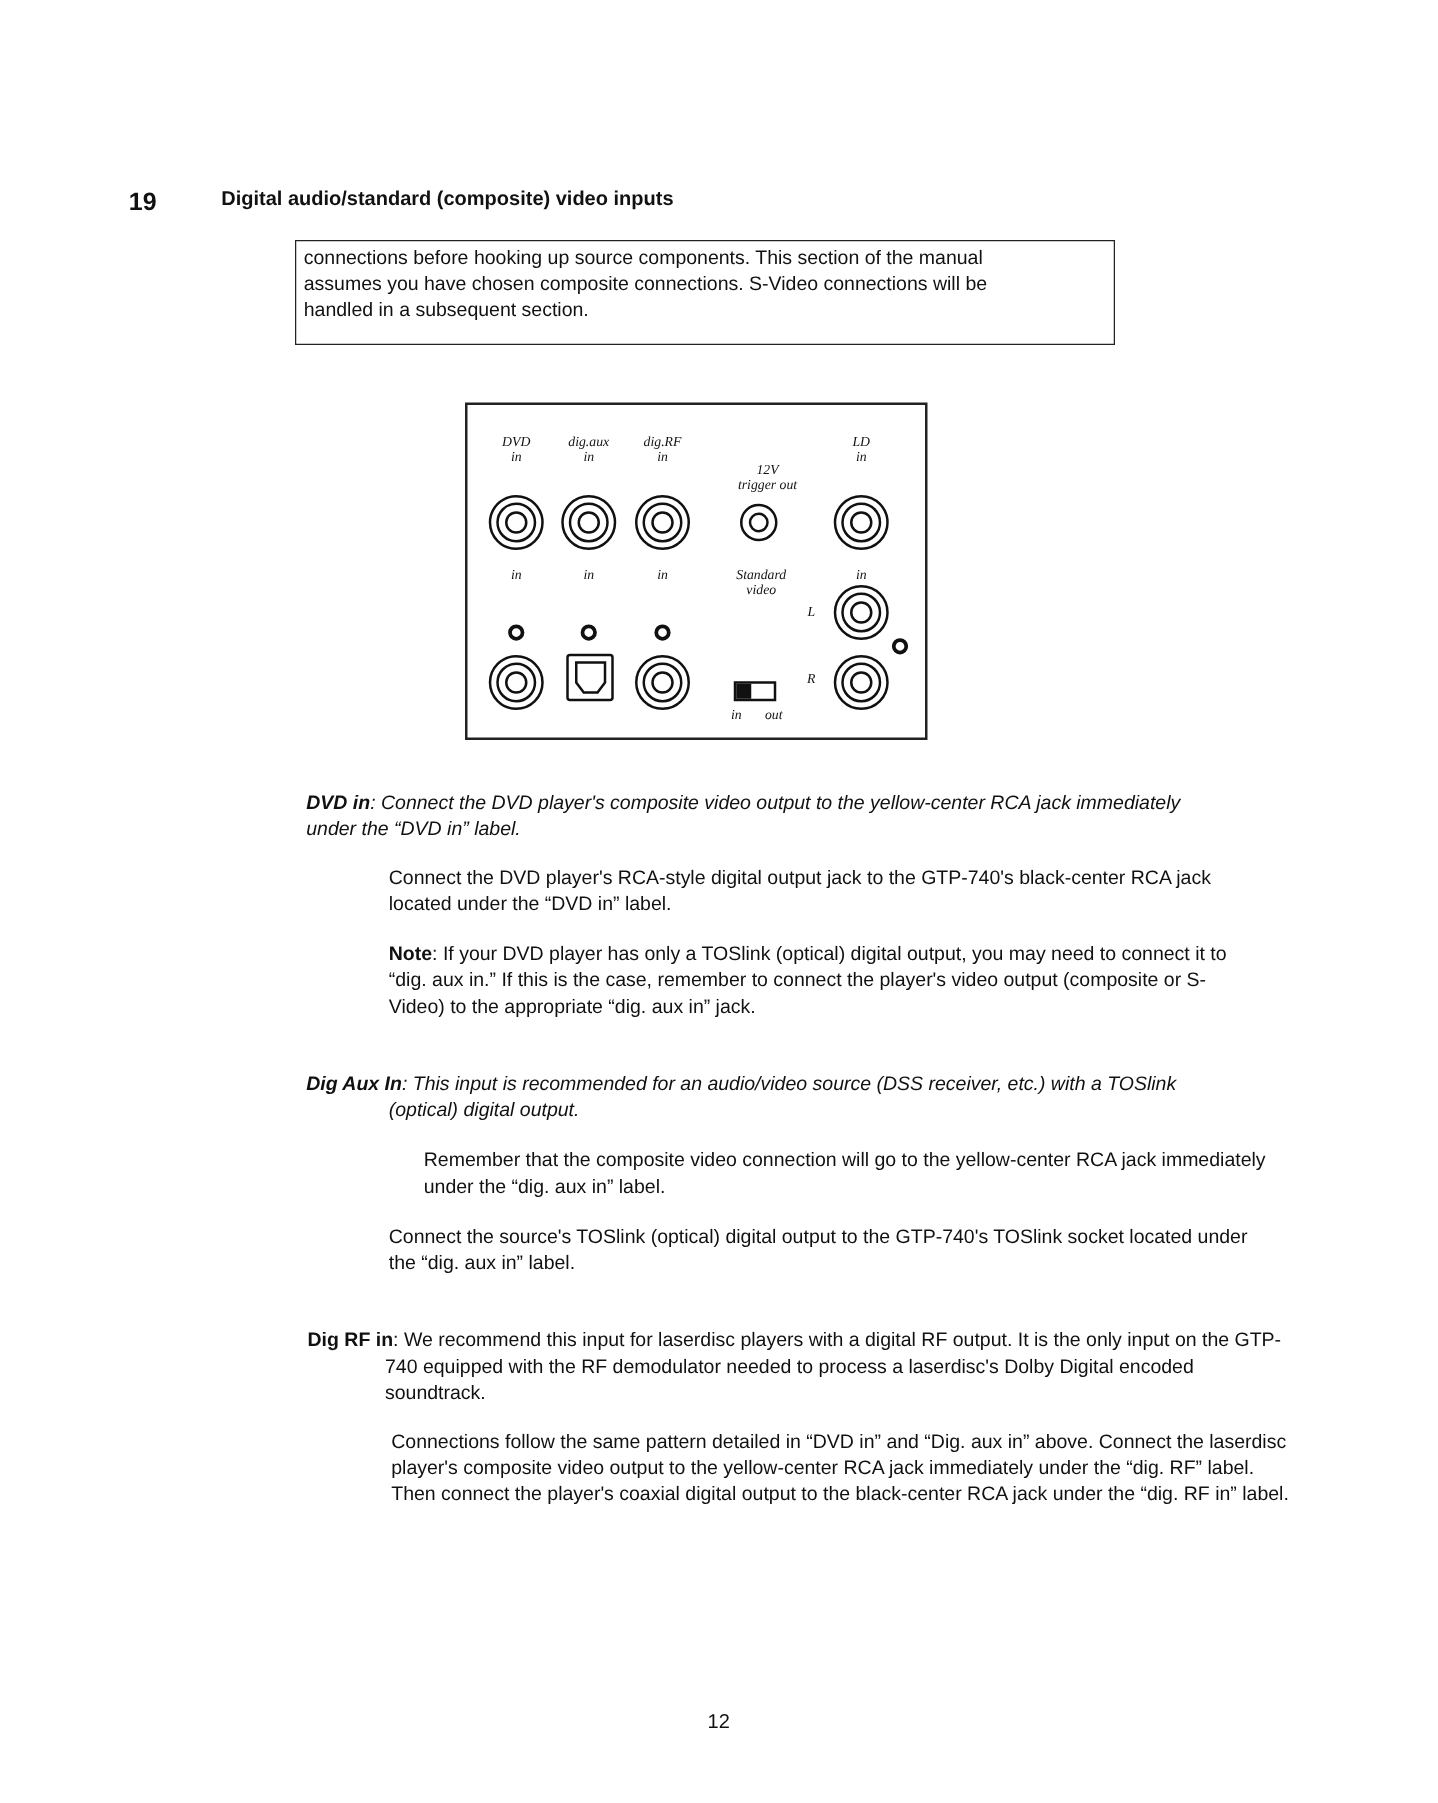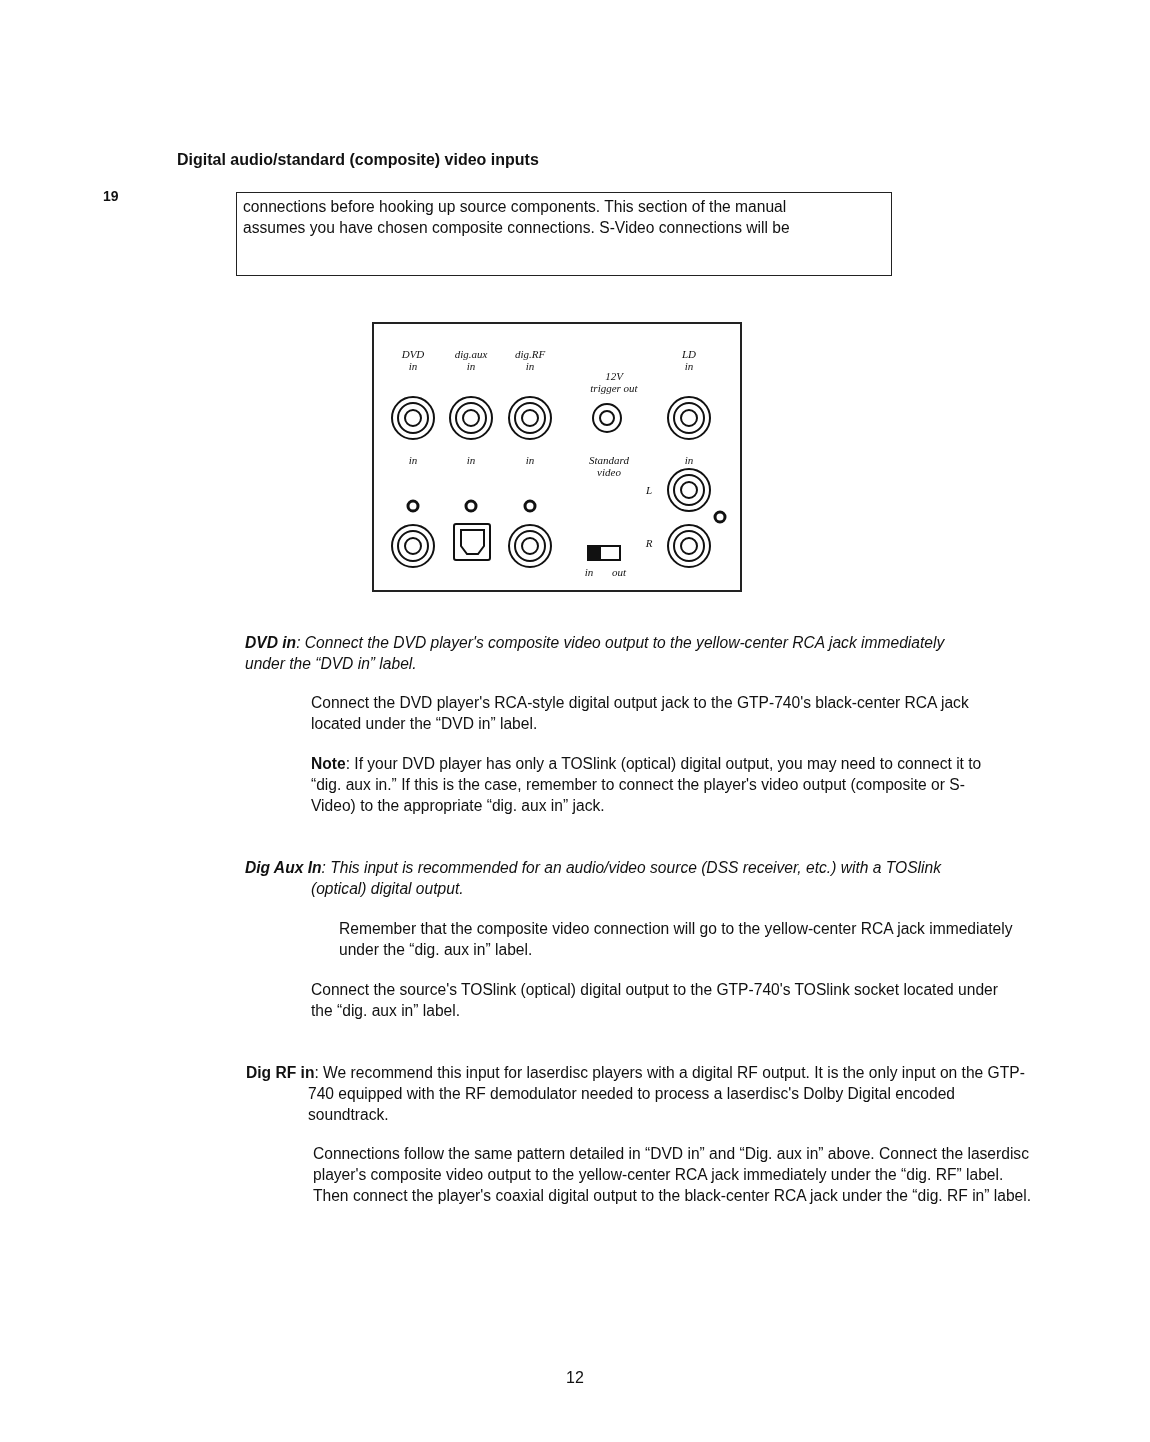--- a/index.html
+++ b/index.html
@@ -1,37 +1,38 @@
 <!DOCTYPE html>
 <html><head>
 <meta charset="utf-8">
 <style>
   html, body { margin:0; padding:0; background:#fff; }
   body { width:1150px; height:1442px; position:relative; font-family:"Liberation Sans", sans-serif; color:#111; overflow:hidden; }
   .abs { position:absolute; }
-  .heading-num { left:103px; top:151px; font-size:14px; font-weight:bold;margin-top:37px; }
+  .heading-num { left:103px; top:151px; font-size:20px; font-weight:bold; }
   .heading-title { left:177px; top:151px; font-size:16px; font-weight:bold; }
   .notebox { left:236px; top:192px; width:656px; height:84px; border:1.5px solid #222; border-top-width:1px; padding:3px 6px; box-sizing:border-box; font-size:15.6px; line-height:21px; }
   .panel { left:372px; top:322px; width:370px; height:270px; border:2px solid #222; box-sizing:border-box; }
   .plabel { font-size:11px; font-style:italic; text-align:center; line-height:12px;font-family:Liberation Serif, serif; }
   .para { font-size:15.6px; line-height:21px; }
   .b { font-weight:bold; }
   .bi { font-weight:bold; font-style:italic; }
   .it { font-style:italic; }
   .pagenum { left:0; width:1150px; top:1369px; text-align:center; font-size:16px; }
 </style>
 </head>
 <body>
 
 <div class="abs heading-num">19</div>
 <div class="abs heading-title">Digital audio/standard (composite) video inputs</div>
 
 <div class="abs notebox">
   <div>connections before hooking up source components.  This section of the manual</div>
   <div>assumes you have chosen composite connections.  S-Video connections will be</div>
+  <div>handled in a subsequent section.</div>
 </div>
 
 <div class="abs panel">
 
   <div class="abs plabel" style="left:14px;top:24px;width:50px;">
     <div>DVD</div>
       <div>in</div>
   </div>
   <div class="abs plabel" style="left:72px;top:24px;width:50px;">
     <div>dig.aux</div>

